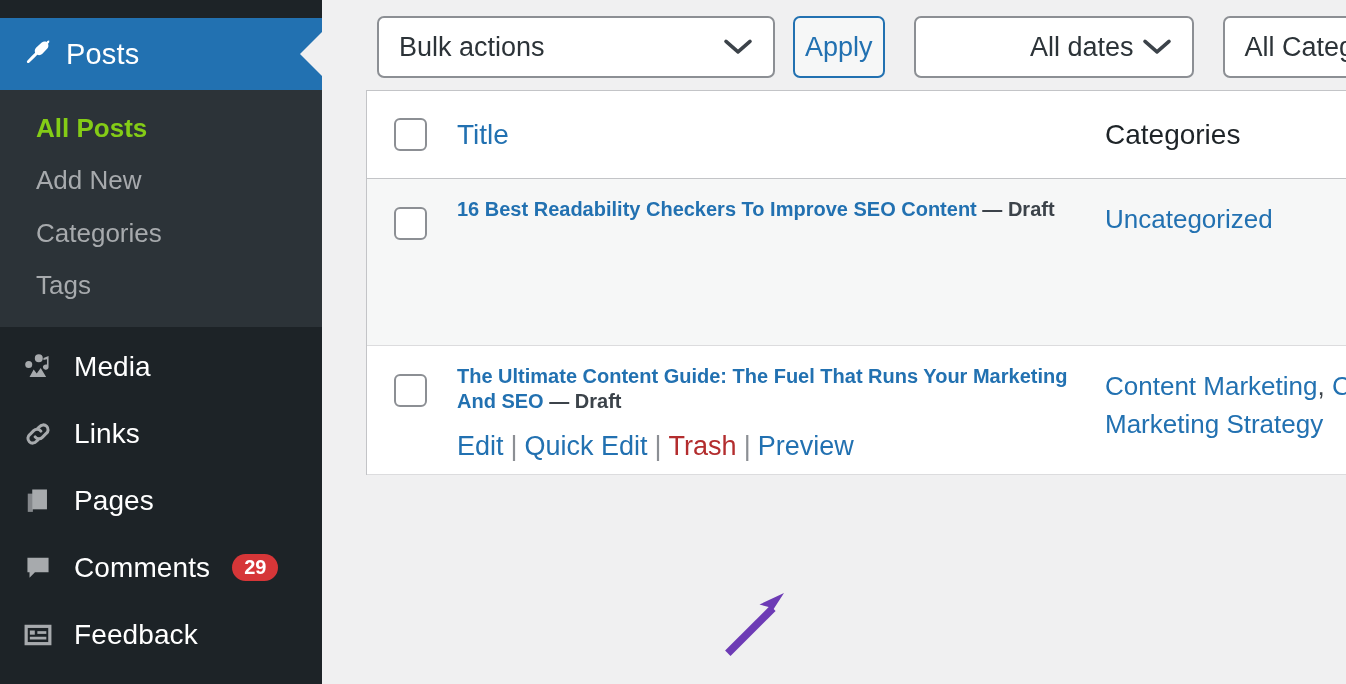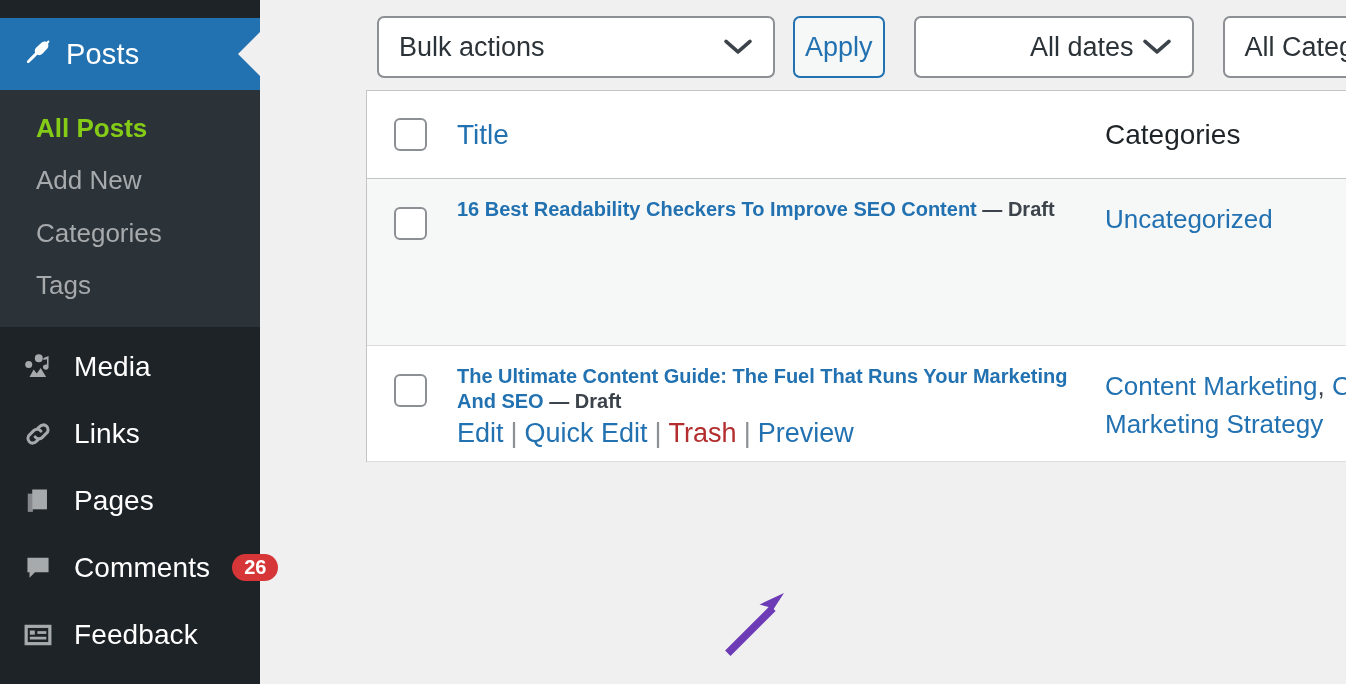--- a/index.html
+++ b/index.html
@@ -17,21 +17,21 @@
     width: 1346px;
     height: 684px;
     background: #f0f0f1;
     overflow: hidden;
   }
 
   
   #adminmenu-wrap {
     position: absolute;
     left: 0; top: 0;
-    width: 260px;
+    width: 322px;
     height: 684px;
     background: #1d2327;
   }
 
   .menu-top-strip {
     height: 18px;
     background: #1d2327;
   }
 
   .menu-item-posts {
@@ -251,21 +251,21 @@
   }
 
   .cat-links {
     font-size: 26px;
     line-height: 1.46;
     color: #2271b1;
   }
   .cat-sep { color: #3c434a; }
 
   .row-actions {
-    margin-top: 5px;
+    margin-top: 18px;
     font-size: 27px;
     line-height: 1;
     color: #2271b1;
     white-space: nowrap;
   }
   .row-actions .act { color: #2271b1; text-decoration: none; cursor: pointer; }
   .row-actions .act.trash { color: #b32d2e; }
   .row-actions .pipe { color: #8c8f94; padding: 0 7px; }
 
   .row1-spacer { height: 108px; }
@@ -337,21 +337,21 @@
         <span class="mi-label">Pages</span>
       </div>
 
       <div class="menu-row">
         <span class="mi-icon">
           <svg class="ic" width="32" height="32" viewBox="0 0 20 20" fill="#a7aaad" aria-hidden="true">
             <path d="M3.4 3.6h13.2v9.1H8.1l-3.4 3.4v-3.4H3.4z"></path>
           </svg>
         </span>
         <span class="mi-label">Comments</span>
-        <span class="badge-count">26</span>
+        <span class="badge-count">29</span>
       </div>
 
       <div class="menu-row">
         <span class="mi-icon">
           <svg class="ic" width="32" height="32" viewBox="0 0 20 20" aria-hidden="true">
             <rect x="2.6" y="4.6" width="14.8" height="10.8" fill="none" stroke="#a7aaad" stroke-width="2"></rect>
             <rect x="4.9" y="7.2" width="3.1" height="2.6" fill="#a7aaad"></rect>
             <rect x="9.6" y="7.6" width="5.6" height="1.7" fill="#a7aaad"></rect>
             <rect x="4.9" y="11.1" width="10.3" height="1.7" fill="#a7aaad"></rect>
           </svg>

